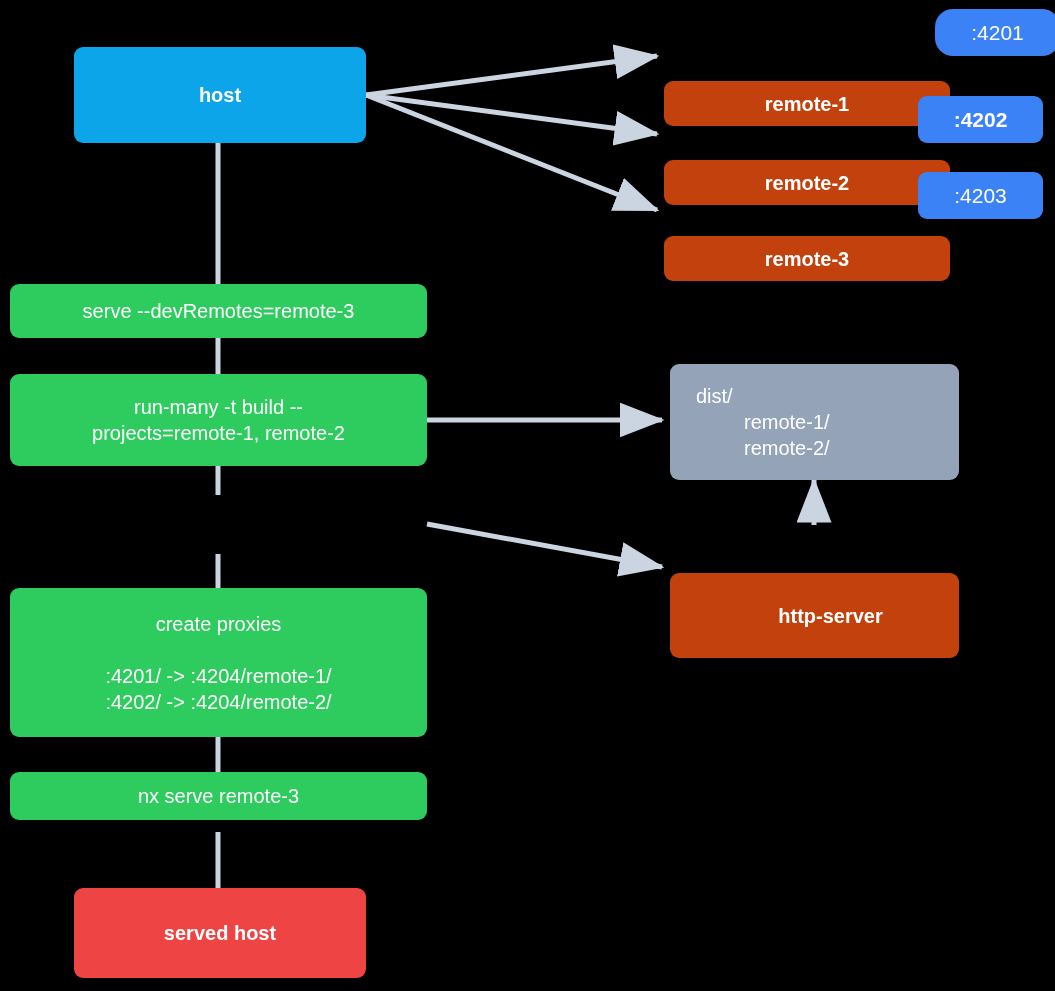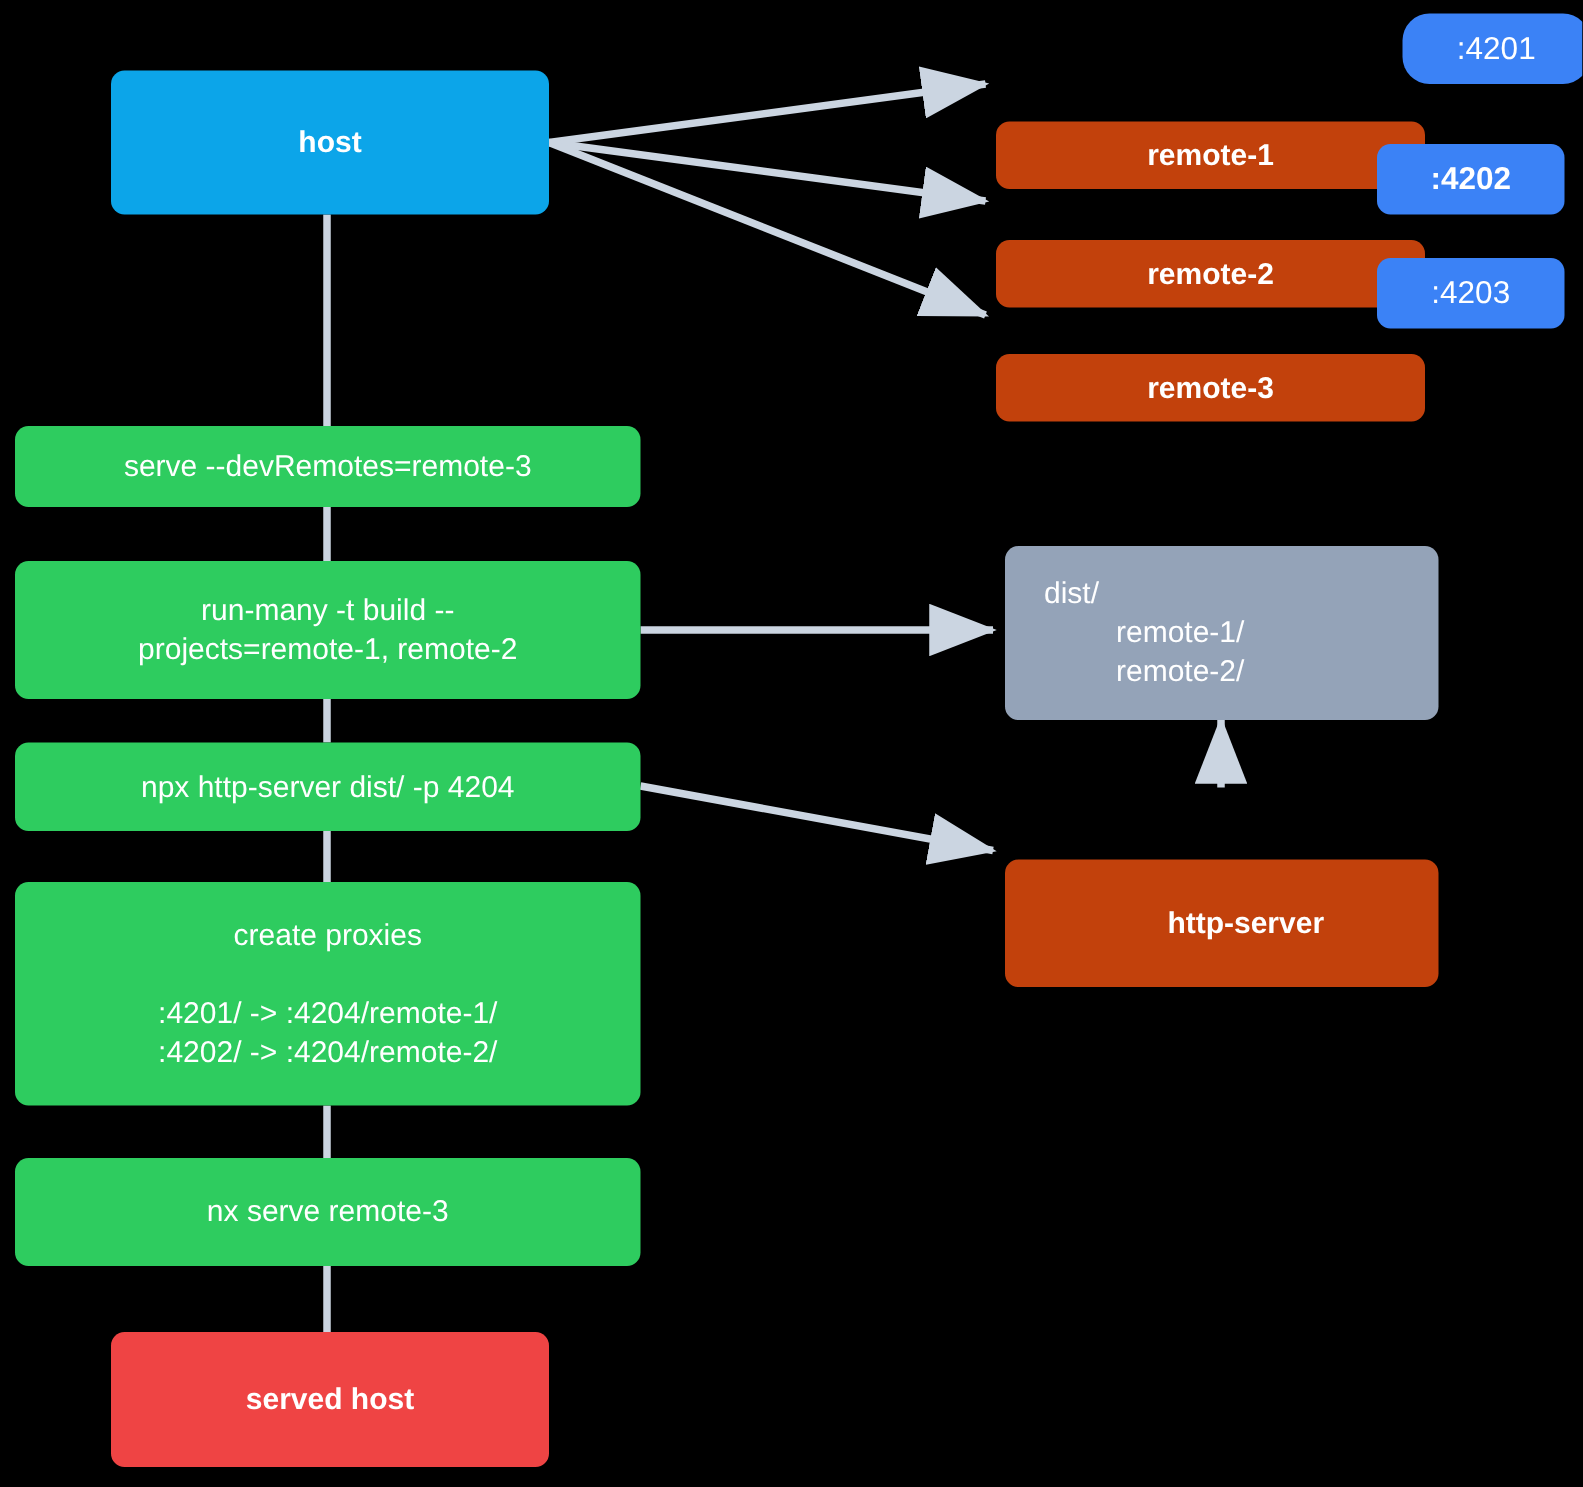--- a/index.html
+++ b/index.html
@@ -150,31 +150,28 @@
 
   <div class="node node-cmd" style="left:10px; top:284px; width:417px; height:54px;">
     <span class="cmd-line">serve --devRemotes=remote-3</span>
   </div>
 
   <div class="node node-cmd" style="left:10px; top:374px; width:417px; height:92px;">
     <span class="cmd-line">run-many -t build --</span>
     <span class="cmd-line">projects=remote-1, remote-2</span>
   </div>
 
-  <div class="node node-cmd" style="left:10px; top:495px; width:417px; height:59px;">
-    <span class="cmd-line">npx http-server dist/ -p 4204</span>
-  </div>
 
   <div class="node node-cmd" style="left:10px; top:588px; width:417px; height:149px;">
     <span class="cmd-title">create proxies</span>
     <span class="cmd-sub">:4201/ -&gt; :4204/remote-1/</span>
     <span class="cmd-line">:4202/ -&gt; :4204/remote-2/</span>
   </div>
 
-  <div class="node node-cmd" style="left:10px; top:772px; width:417px; height:72px;">
+  <div class="node node-cmd" style="left:10px; top:772px; width:417px; height:48px;">
     <span class="cmd-line">nx serve remote-3</span>
   </div>
 
   <div class="node node-served" style="left:74px; top:888px; width:292px; height:90px;">
     <span>served host</span>
   </div>
 
   <div class="node node-dist" style="left:670px; top:364px; width:289px; height:116px;">
     <span class="dist-line">dist/</span>
     <span class="dist-line dist-indent">remote-1/</span>

